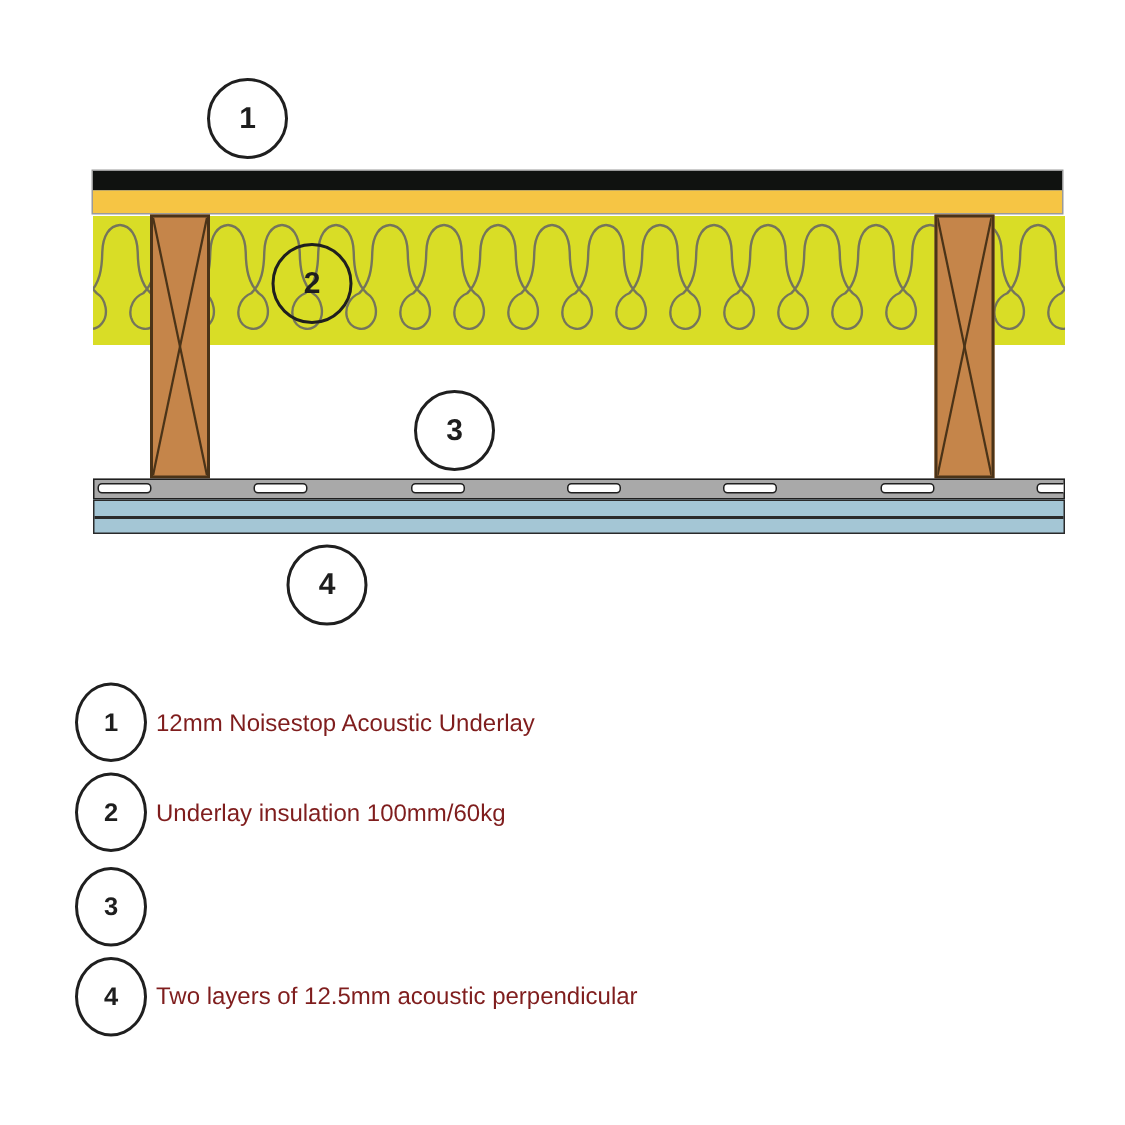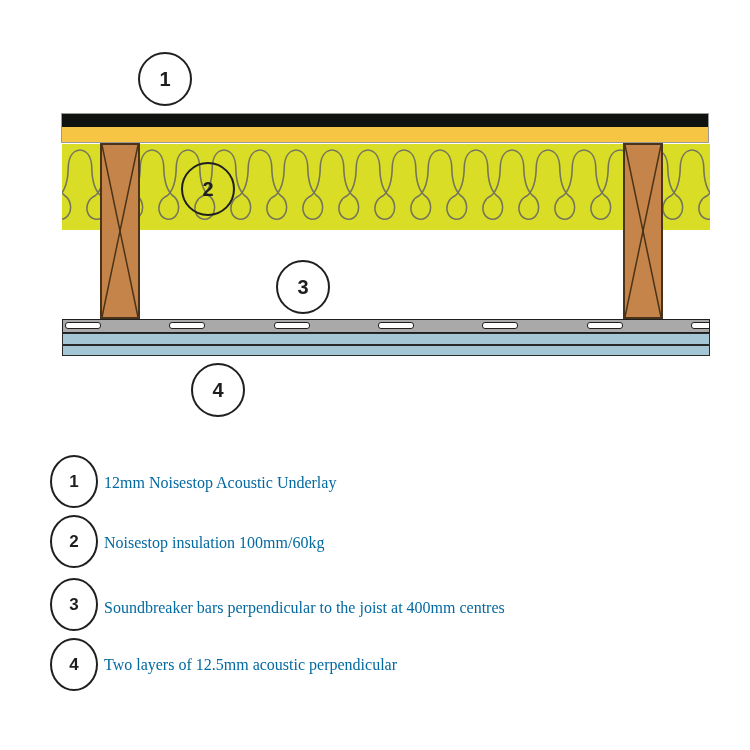--- a/index.html
+++ b/index.html
@@ -63,21 +63,21 @@
   
   .legend-badge {
     position: absolute; left: 50px; width: 48px; height: 53px;
     border: 2px solid #1f1f1f; border-radius: 50%;
     background: #ffffff;
     display: flex; align-items: center; justify-content: center;
     font-size: 17px; font-weight: bold; color: #1e1e1e;
   }
   .legend-text {
     position: absolute; left: 104px; width: 440px;
-    font-size: 16px; line-height: 26px; color: #0369a1; font-family: Liberation Serif, serif;
+    font-size: 16px; line-height: 26px; color: #7f1d1d;
   }
 </style>
 </head>
 <body style="--underlay: #101210; --floorboard: #f6c544; --insulation: #d9dd26; --insulation_line: #75755a; --joist: #c5854a; --bar: #a9a9a9; --plasterboard: #a4c6d5;">
 
 <div class="stage">
 
   <div class="underlay-wrap">
     <div class="underlay-black"></div>
     <div class="floorboard"></div>
@@ -141,25 +141,24 @@
     </div>
 
   <div class="legend-badge" style="top:455px">
       <span>1</span>
     </div>
   <div class="legend-text" style="top:470px">12mm Noisestop Acoustic Underlay</div>
 
   <div class="legend-badge" style="top:515px">
       <span>2</span>
     </div>
-  <div class="legend-text" style="top:530px">Noisestop insulation 100mm/60kg</div>
+  <div class="legend-text" style="top:530px">Underlay insulation 100mm/60kg</div>
 
   <div class="legend-badge" style="top:578px">
       <span>3</span>
     </div>
-  <div class="legend-text" style="top:595px; width:430px">Soundbreaker bars perpendicular to the joist at 400mm centres</div>
 
   <div class="legend-badge" style="top:638px">
       <span>4</span>
     </div>
   <div class="legend-text" style="top:652px">Two layers of 12.5mm acoustic perpendicular</div>
 
 </div>
 
 </body></html>

